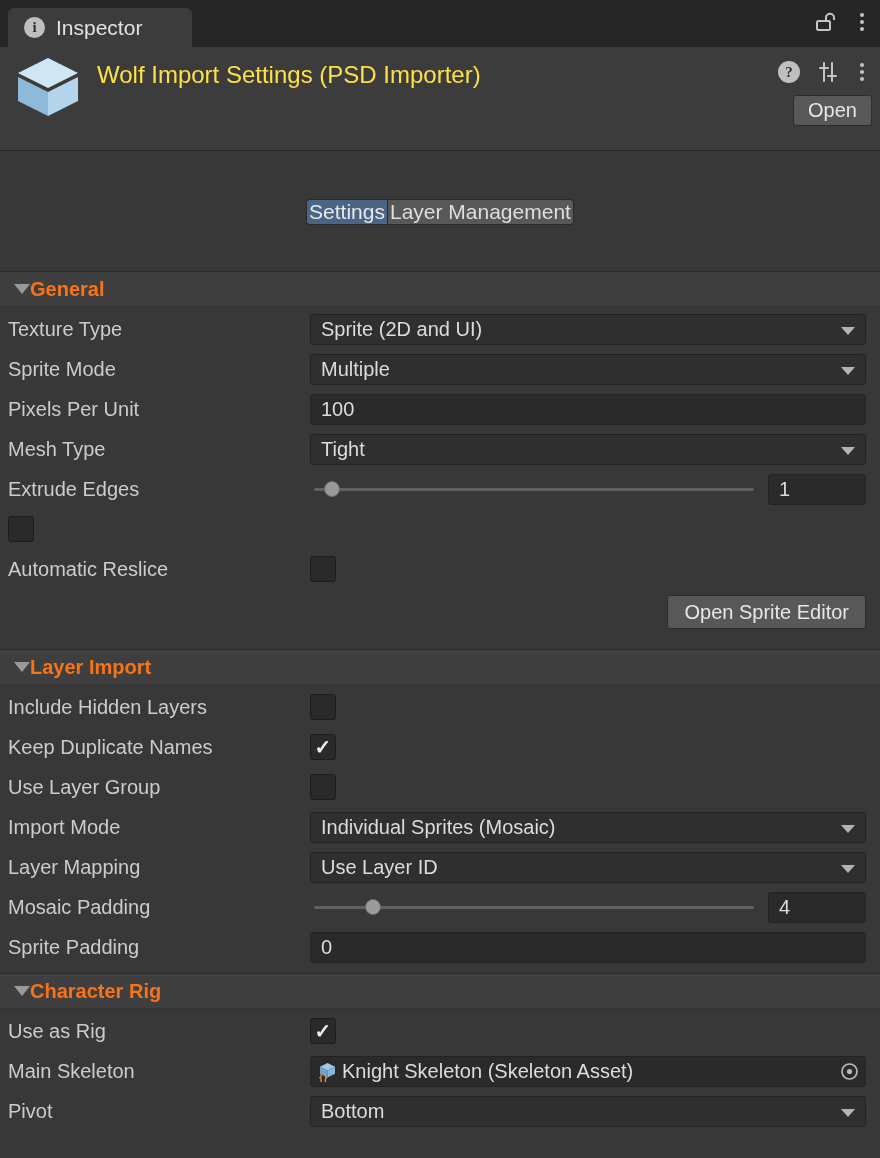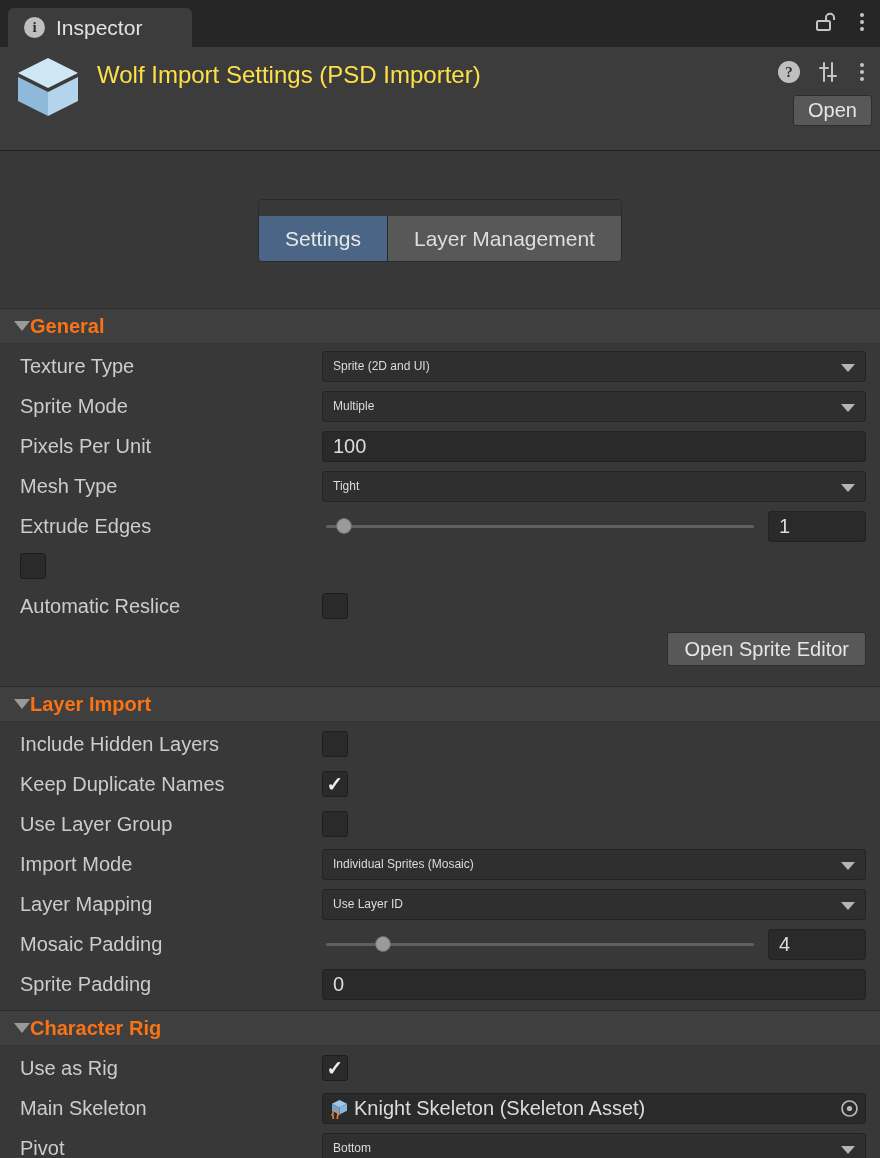--- a/index.html
+++ b/index.html
@@ -26,38 +26,38 @@
   .imp-title { position:absolute; left:97px; top:14px; font-size:24px; color:#fde047; white-space:nowrap; }
   .imp-actions { position:absolute; right:12px; top:14px; display:flex; gap:16px; align-items:center; }
   .unity-btn { background:#585858; border:1px solid #2d2d2d; border-radius:3px; color:#e6e6e6;
                font-size:20px; display:flex; align-items:center; justify-content:center;
                font-family:"Liberation Sans", sans-serif; }
   .open-btn { position:absolute; right:8px; top:48px; height:31px; padding:0 14px; }
 
   
   .mode-row { padding:48px 0 46px; display:flex; justify-content:center; }
   .mode-tabs { display:flex; border-radius:4px; overflow:hidden; border:1px solid #2a2a2a; }
-  .mode-tab { height:45px; display:flex; align-items:center; padding:0 26px; font-size:21px;
-              background:#585858; color:#dedede;margin-top:16px; }
+  .mode-tab { height:24px; display:flex; align-items:center; padding:0 2px; font-size:21px;
+              background:#585858; color:#dedede; }
   .mode-tab.active { background:#4a6585; color:#e8e8e8; }
   .mode-tab + .mode-tab { border-left:1px solid #2a2a2a; }
 
   
   .section-header { height:36px; background:#3f3f3f; border-top:1px solid #2b2b2b; border-bottom:1px solid #343434;
                     display:flex; align-items:center; padding:0 6px 0 14px;
                     font-weight:bold; font-size:20px; color:#f97316; }
   .foldout-tri { width:0; height:0; border-left:8px solid transparent; border-right:8px solid transparent;
                  border-top:10px solid #999999; }
   .rows { padding:2px 0 6px; }
-  .row { display:flex; align-items:center; height:40px; padding:0 14px 0 20px; }
+  .row { display:flex; align-items:center; height:40px; padding:0 14px 0 8px; }
   .row-label { width:302px; flex:none; font-size:20px; color:#cccccc; white-space:nowrap; overflow:hidden; }
   .row-field { flex:1; display:flex; align-items:center; min-width:0; }
 
   .dropdown { flex:1; height:31px; background:#2f2f30; border:1px solid #232323; border-radius:3px;
-              display:flex; align-items:center; padding:0 30px 0 10px; font-size:12px; color:#dcdcdc;
+              display:flex; align-items:center; padding:0 30px 0 10px; font-size:20px; color:#dcdcdc;
               position:relative; white-space:nowrap; overflow:hidden; }
   .dd-arrow { position:absolute; right:10px; top:12px; width:0; height:0;
               border-left:7px solid transparent; border-right:7px solid transparent;
               border-top:8px solid #b4b4b4; }
   .textfield { flex:1; height:31px; background:#2a2a2a; border:1px solid #232323; border-radius:3px;
                display:flex; align-items:center; padding:0 10px; font-size:20px; color:#dcdcdc; }
   .checkbox { width:26px; height:26px; background:#2a2a2a; border:1px solid #1d1d1d; border-radius:3px;
               position:relative; flex:none; }
   .checkbox.checked::after { content:"✓"; position:absolute; inset:0; display:flex; align-items:center;
               justify-content:center; color:#ececec; font-size:20px; font-weight:bold; }

